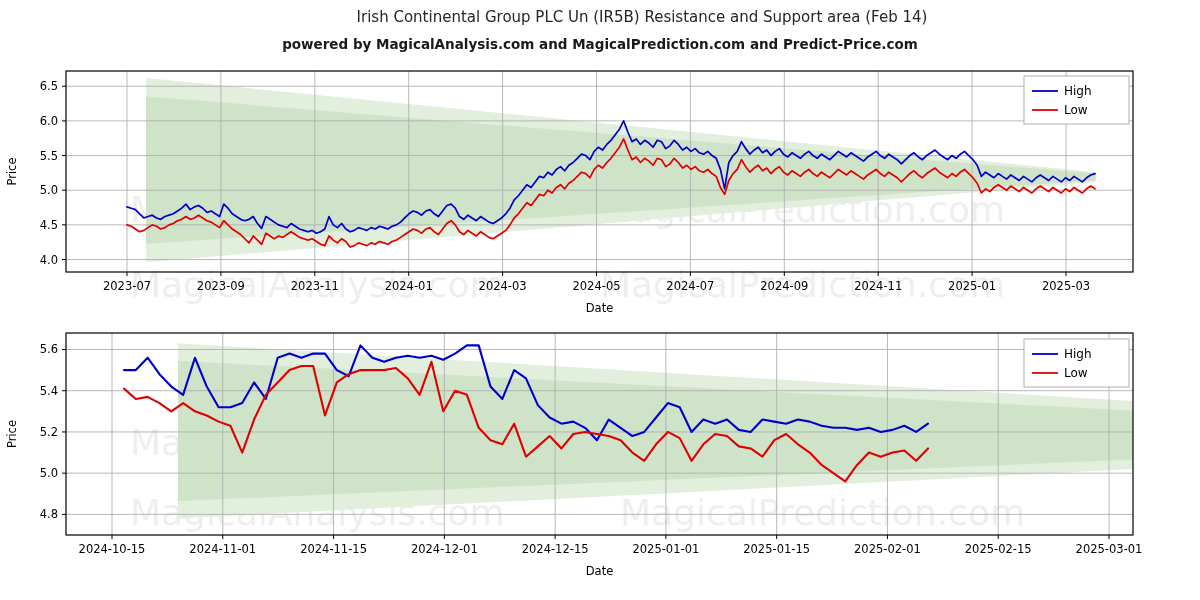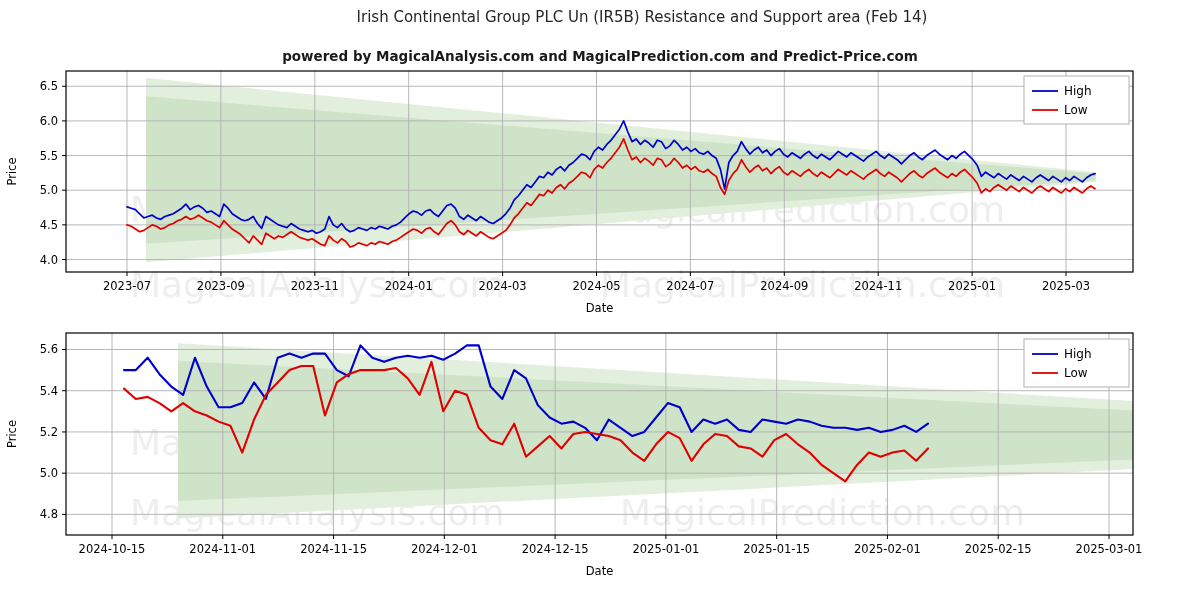--- a/index.html
+++ b/index.html
@@ -7,21 +7,21 @@
     width:1200px;height:600px;background:#ffffff;
     font-family:"DejaVu Sans","Liberation Sans",sans-serif;
     overflow:hidden;
   }
   #root{position:relative;width:1200px;height:600px;}
   .title{
     position:absolute;left:0;top:8px;width:1200px;text-align:center;
     font-size:15px;color:#262626;font-weight:400;margin-left:42px;
   }
   .subtitle{
-    position:absolute;left:0;top:48px;width:1200px;text-align:center;
+    position:absolute;left:0;top:36px;width:1200px;text-align:center;
     font-size:13.5px;color:#1a1a1a;font-weight:700;
   }
   svg{display:block;}
   .axis-label{font-size:11.5px;fill:#000000;}
   .tick-label{font-size:11.5px;fill:#000000;}
   .wm{font-size:36px;fill:#9a9a9a;opacity:0.16;font-family:"DejaVu Sans","Liberation Sans",sans-serif;}
   .legend-box{fill:#ffffff;stroke:#b0b0b0;stroke-width:1;}
   .legend-text{font-size:12px;fill:#000000;}
   .spine{fill:none;stroke:#000000;stroke-width:1.2;}
   .grid{stroke:#b0b0b0;stroke-width:0.9;}

